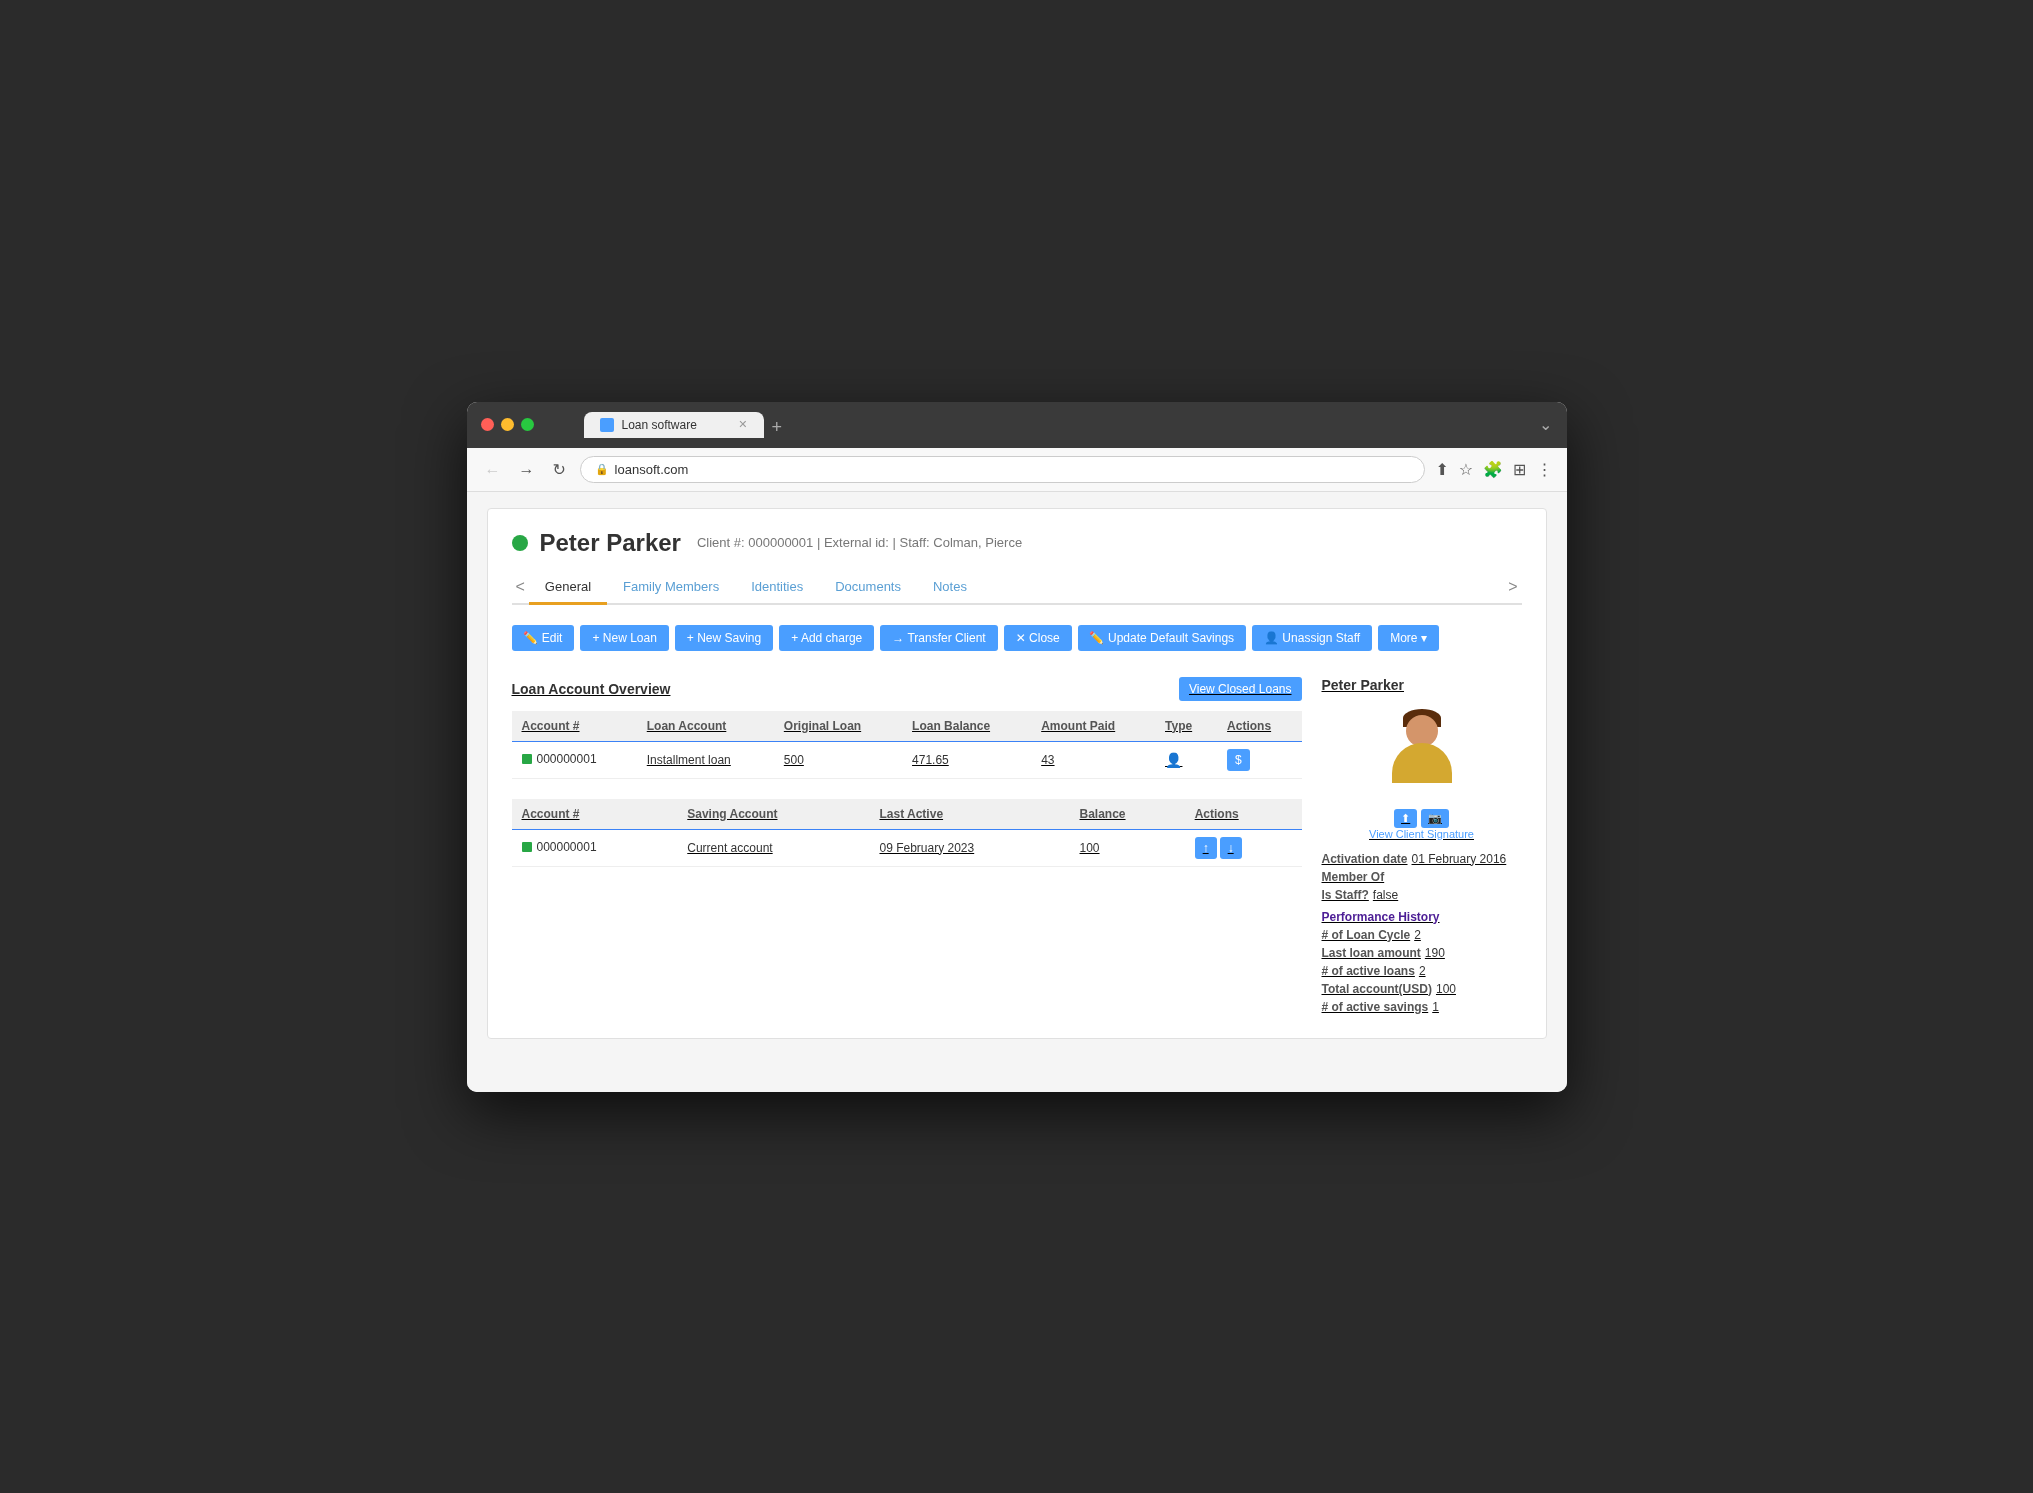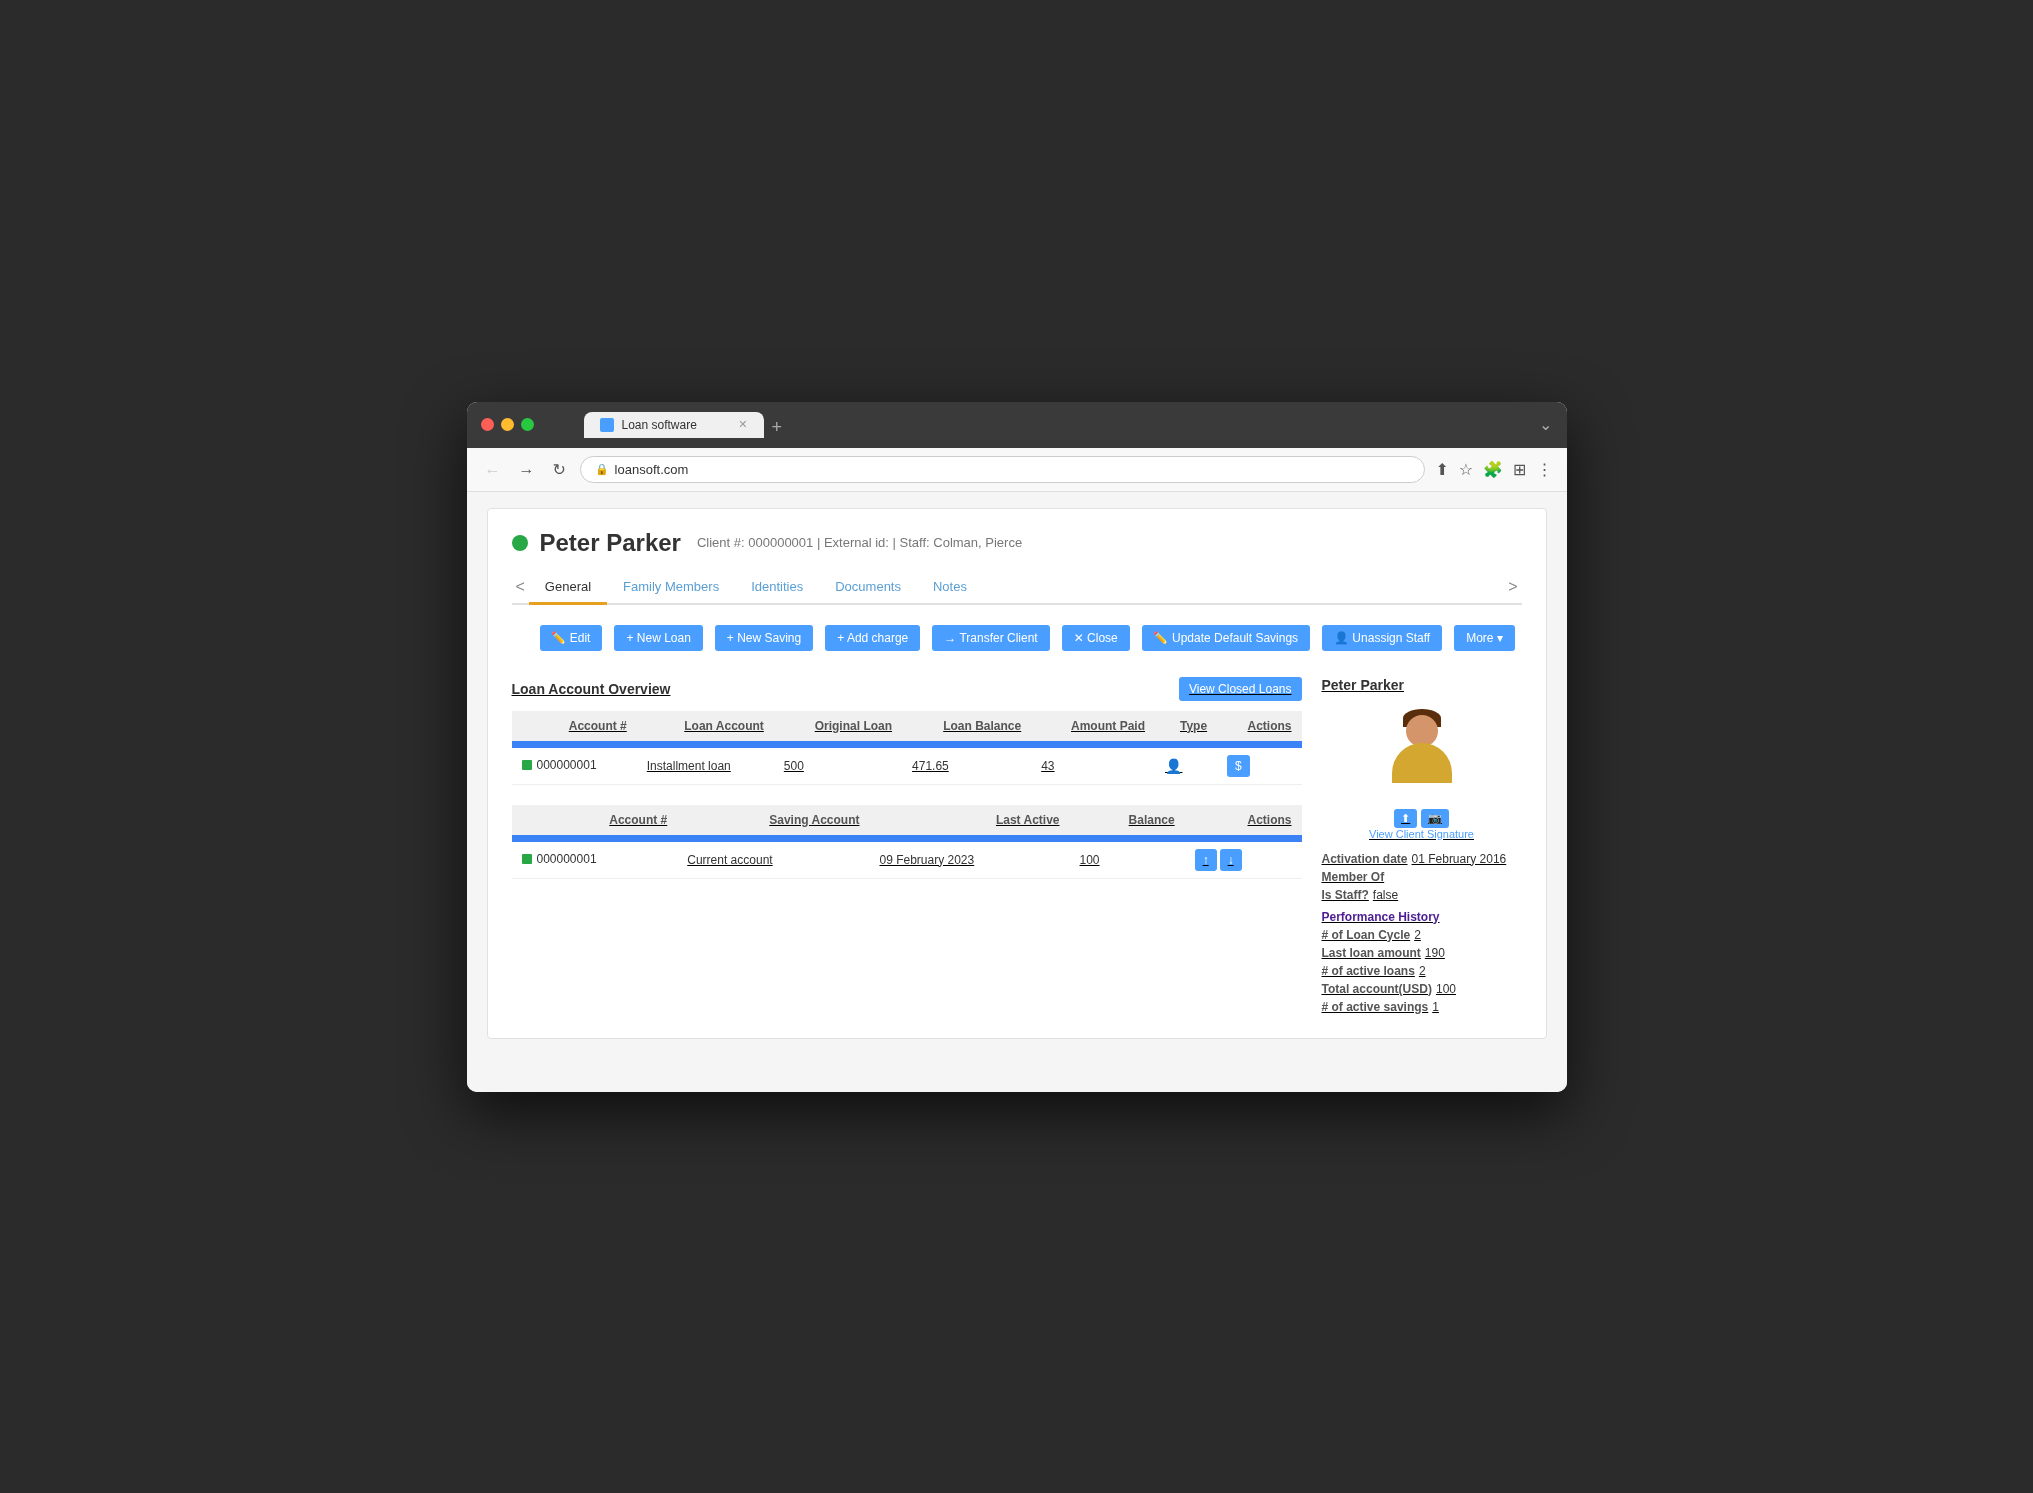--- a/index.html
+++ b/index.html
@@ -190,24 +190,23 @@
     .tab-item.active {
       color: #333;
       border-bottom-color: #e8a020;
       font-weight: 500;
     }
 
     
     .action-buttons {
       display: flex;
       flex-wrap: wrap;
-      gap: 12px;
+      gap: 6px;
       margin-bottom: 20px;
       padding: 6px 0;
-      margin-left: 28px;
     }
     .btn {
       padding: 6px 12px;
       border-radius: 3px;
       font-size: 12px;
       cursor: pointer;
       border: none;
       display: inline-flex;
       align-items: center;
       gap: 4px;
@@ -257,24 +256,24 @@
       width: 100%;
       border-collapse: collapse;
       margin-bottom: 20px;
       font-size: 12px;
     }
     .data-table thead tr {
       background: #f0f0f0;
     }
     .data-table th {
       padding: 8px 10px;
-      text-align: right;
+      text-align: left;
       font-weight: 600;
       color: #555;
-      border-bottom: 7px solid #3b82f6;
+      border-bottom: 1px solid #3b82f6;
       margin-top: 24px;
     }
     .data-table td {
       padding: 7px 10px;
       border-bottom: 1px solid #eee;
       color: #333;
     }
 
     .account-badge {
       display: inline-flex;

